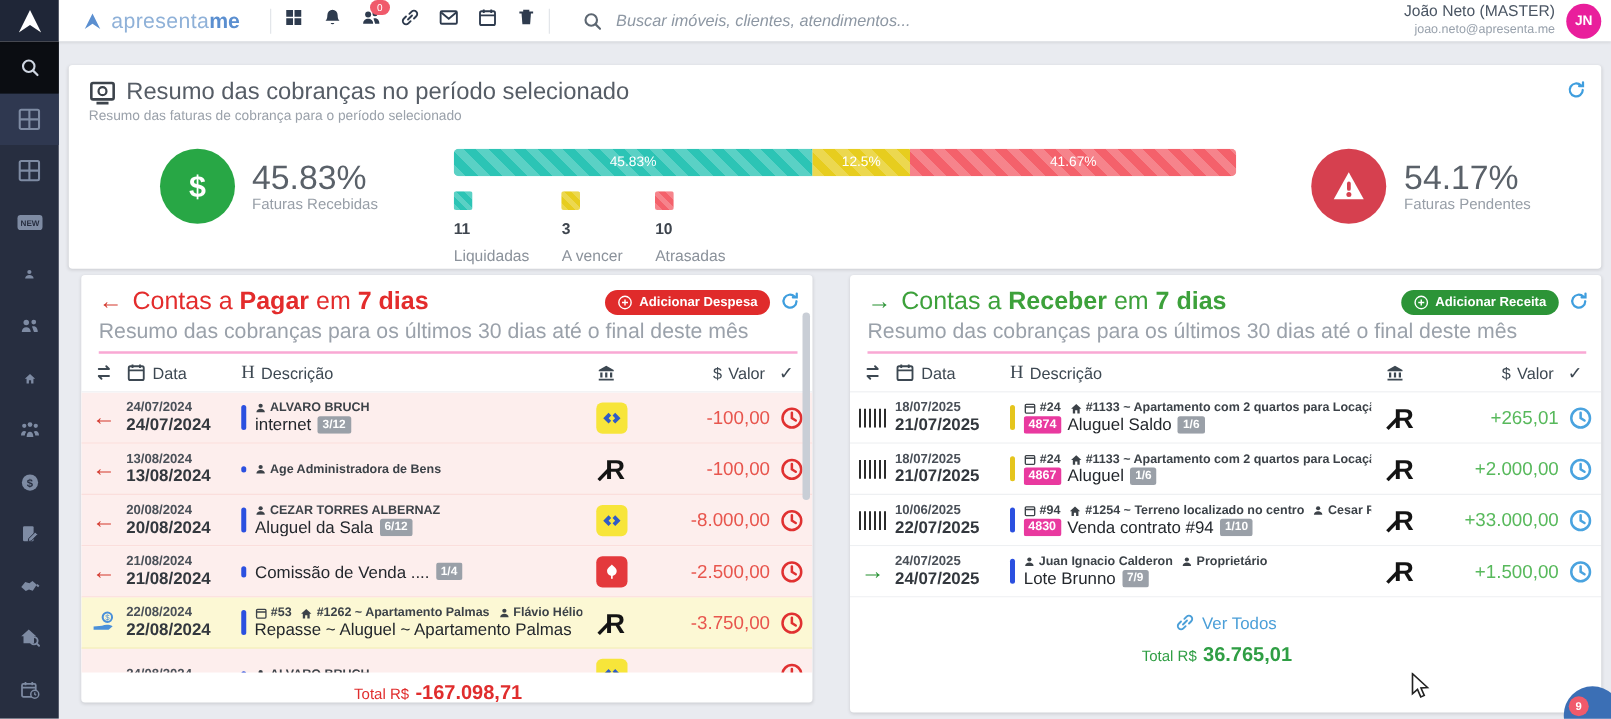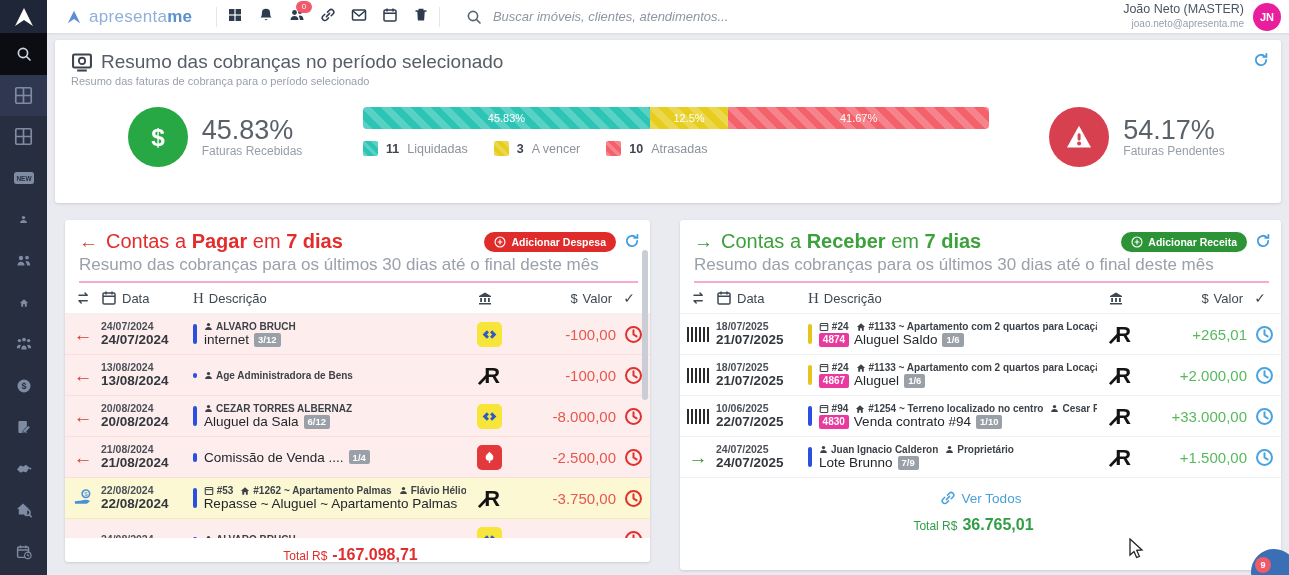--- a/index.html
+++ b/index.html
@@ -34,37 +34,37 @@
   .sidebar{position:absolute;top:33px;left:0;width:47px;bottom:0;background:#272e40;z-index:25;
     display:flex;flex-direction:column;}
   .sb-item{height:41.5px;display:flex;align-items:center;justify-content:center;color:#7e8ba3;cursor:pointer;}
   .sb-item.active{background:#0b0d12;color:#cfd6e2;}
   .sb-item.hl{background:#2f3850;}
 
   
   .card{position:absolute;background:#fff;border-radius:3px;box-shadow:0 1px 3px rgba(0,0,0,.13);}
   .card-refresh{position:absolute;top:12px;right:12px;color:#3f9ede;cursor:pointer;}
 
-  .summary{left:55px;top:40px;width:1226px;height:163px;}
+  .summary{left:55px;top:52px;width:1226px;height:163px;}
   .sum-head{padding:11px 16px 0 16px;display:flex;align-items:center;gap:8px;}
   .sum-title{font-size:19px;color:#565d66;}
   .sum-sub{padding:2px 16px 0 16px;font-size:11px;color:#9aa1aa;}
   .sum-body{display:flex;align-items:flex-start;padding:14px 10px 0 26px;}
   .stat{display:flex;align-items:center;gap:14px;width:268px;justify-content:center;margin-top:6px;}
   .stat-circle{width:60px;height:60px;border-radius:50%;display:flex;align-items:center;justify-content:center;}
   .stat-circle.green{background:#28a745;}
   .stat-circle.red{background:#d6404f;}
   .stat-pct{font-size:27px;color:#5a6169;font-weight:400;line-height:1.05;}
   .stat-lbl{font-size:12px;color:#979ea7;}
   .bar-wrap{flex:1;padding:0 14px;}
   .pbar{display:flex;height:22px;border-radius:4px;overflow:hidden;margin-top:6px;}
   .pseg{height:100%;display:flex;align-items:center;justify-content:center;color:#fff;font-size:11px;
     background-image:repeating-linear-gradient(45deg,rgba(255,255,255,.22) 0 7px,transparent 7px 14px);}
   .plegend{display:flex;gap:26px;margin-top:12px;align-items:center;}
-  .leg-item{display:flex;align-items:flex-end;gap:8px;font-size:12.5px;color:#8b929b;}
+  .leg-item{display:flex;align-items:flex-start;gap:8px;font-size:12.5px;color:#8b929b;flex-direction:column;}
   .leg-sq{width:15px;height:15px;border-radius:2px;
     background-image:repeating-linear-gradient(45deg,rgba(255,255,255,.22) 0 4px,transparent 4px 8px);}
   .leg-count{color:#3e454e;font-weight:bold;}
 
   
   .panel-head{padding:10px 12px 0 14px;position:relative;}
   .panel-title{font-size:20px;display:flex;align-items:center;gap:8px;}
   .panel-title .t-normal{font-weight:400;}
   .panel-title .t-bold{font-weight:bold;}
   .pagar .panel-title{color:#e32c2c;}

